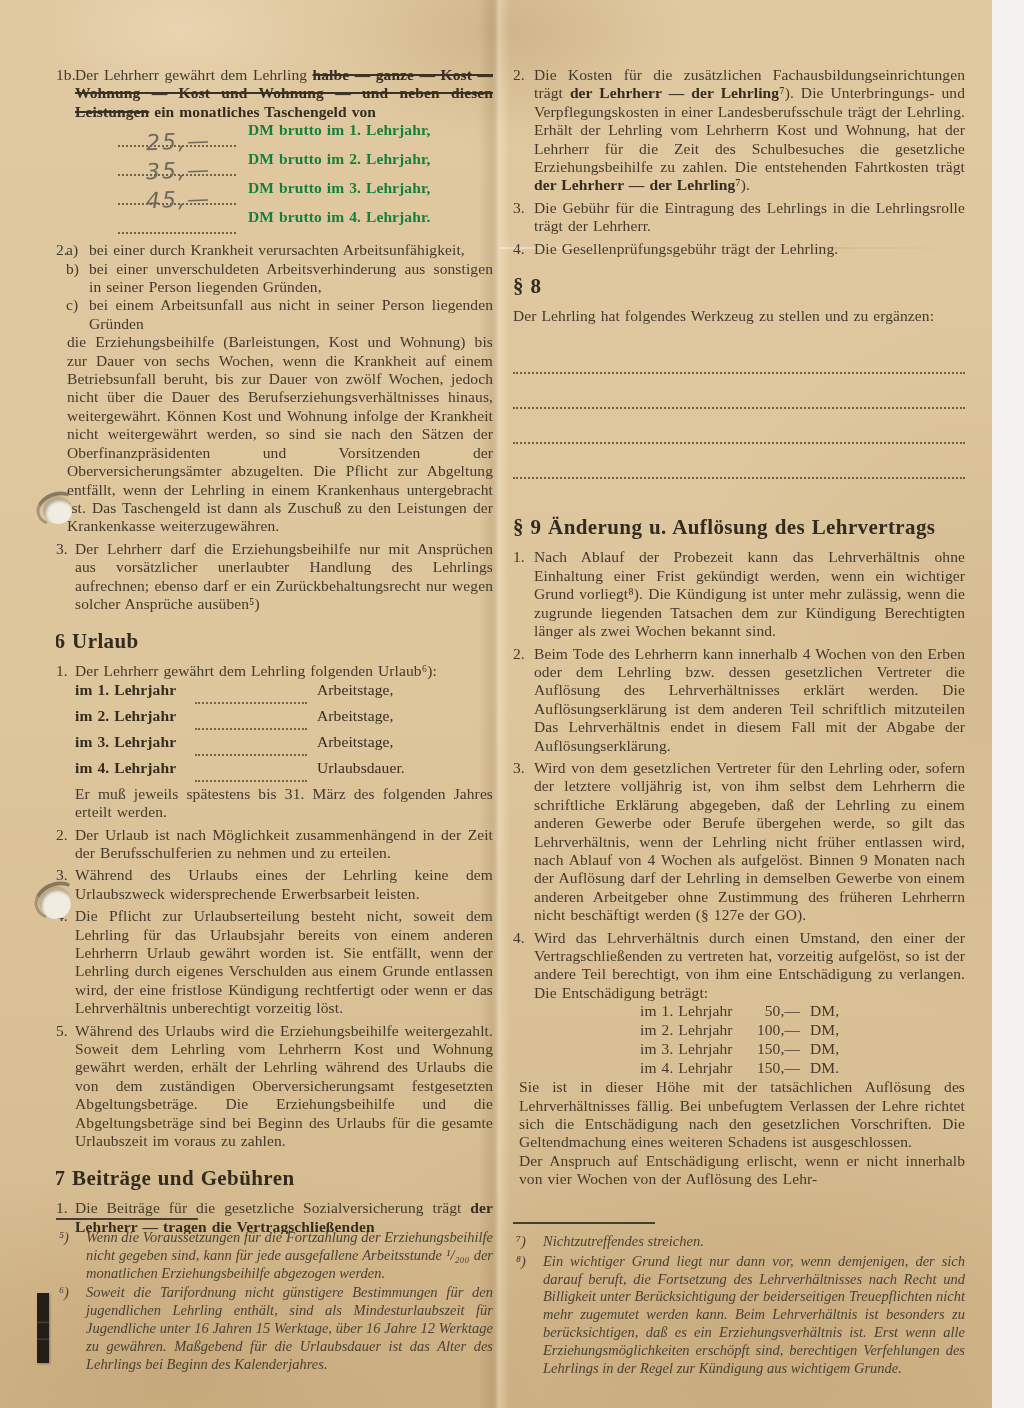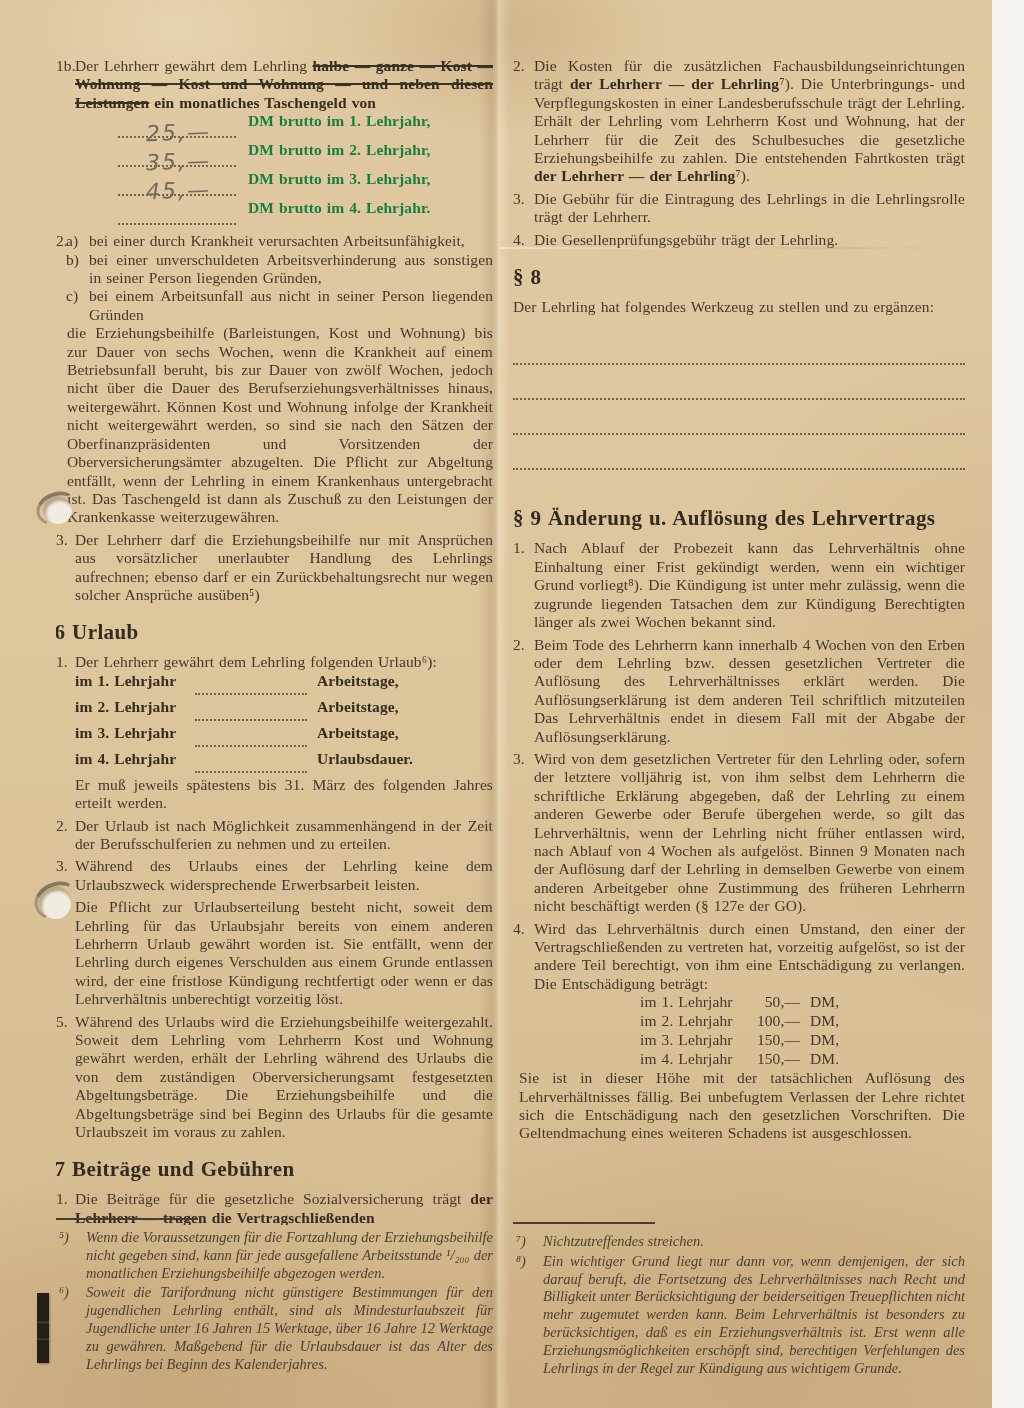--- a/index.html
+++ b/index.html
@@ -24,21 +24,21 @@
   .hole-a{left:44px;top:498px;width:28px;height:26px;}
   .hole-b{left:40px;top:888px;width:31px;height:31px;}
   .hole-smudge{position:absolute;border-radius:50%;border-top:4px solid rgba(70,60,50,0.55);
     border-left:3px solid rgba(70,60,50,0.35);border-right:3px solid rgba(70,60,50,0);
     border-bottom:3px solid rgba(70,60,50,0);transform:rotate(-20deg);}
   .sm-a{left:36px;top:492px;width:36px;height:26px;}
   .sm-b{left:34px;top:882px;width:40px;height:30px;}
   .ink-bar{position:absolute;left:37px;top:1293px;width:12px;height:70px;background:
     linear-gradient(180deg,#241e18 0%,#241e18 40%,#4a4038 42%,#241e18 44%,#241e18 64%,#4a4038 66%,#241e18 68%,#241e18 100%);
     box-shadow:1px 1px 2px rgba(60,45,25,0.4);}
-  .col{position:absolute;top:57px;font-size:15.5px;line-height:18.4px;color:#42392c;
+  .col{position:absolute;top:66px;font-size:15.5px;line-height:18.4px;color:#42392c;
     text-align:justify;letter-spacing:0.1px;word-spacing:1px;}
   .col-left{left:56px;width:437px;height:1168px;overflow:hidden;}
   .col-right{left:513px;width:452px;height:1172px;overflow:hidden;}
   .b{font-weight:bold;color:#342c21;}
   .st{text-decoration:line-through;text-decoration-thickness:2px;text-decoration-color:#3a3226;}
   .li{position:relative;padding-left:19px;margin-bottom:4px;}
   .li-r{padding-left:21px;}
   .marker{position:absolute;left:0;top:0;}
   .sub{position:relative;padding-left:23px;margin-left:-9px;}
   .sub .marker{left:0;}
@@ -47,21 +47,21 @@
   .h2{font-size:21px;line-height:24px;font-weight:bold;color:#332b20;margin:16px 0 9px -19px;letter-spacing:0.4px;}
   .h2-9{margin-top:26px;}
   .dm-row{position:relative;display:flex;align-items:baseline;height:29px;margin-left:43px;}
   .dm-dots{position:relative;width:118px;align-self:flex-end;margin-bottom:3px;border-bottom:2px dotted rgba(92,82,60,0.85);}
   .hand{position:absolute;left:28px;bottom:-6px;font-family:"DejaVu Sans",sans-serif;font-style:italic;
     font-size:22px;color:#6f6a5f;letter-spacing:2px;transform:rotate(-2deg);white-space:nowrap;}
   .dm-label{font-weight:bold;color:#15803d;margin-left:12px;white-space:nowrap;}
   .ur-row{display:flex;align-items:baseline;height:26px;}
   .ur-label{font-weight:bold;color:#342c21;width:120px;white-space:nowrap;}
   .ur-dots{width:112px;align-self:flex-end;margin-bottom:3px;border-bottom:2px dotted rgba(92,82,60,0.85);}
-  .ur-suffix{font-weight:bold;color:#342c21;margin-left:10px;white-space:nowrap;}
+  .ur-suffix{font-weight:normal;color:#342c21;margin-left:10px;white-space:nowrap;}
   .fill{height:33px;border-bottom:2px dotted rgba(88,78,56,0.85);}
   .fill-first{margin-top:14px;}
   .fill-gap{height:10px;}
   .comp-row{display:flex;height:19px;margin-left:106px;}
   .comp-label{width:112px;white-space:nowrap;}
   .comp-amount{width:48px;text-align:right;white-space:nowrap;}
   .comp-unit{margin-left:10px;white-space:nowrap;}
   .fnblock{position:absolute;font-style:italic;font-size:14.5px;line-height:17.8px;color:#4a4134;}
   .fn-left{left:56px;top:1218px;width:437px;}
   .fn-right{left:513px;top:1222px;width:452px;}
@@ -240,20 +240,21 @@
         <span class="comp-label">im 3. Lehrjahr</span>
         <span class="comp-amount">150,—</span>
         <span class="comp-unit">DM,</span>
       </div>
       <div class="comp-row">
         <span class="comp-label">im 4. Lehrjahr</span>
         <span class="comp-amount">150,—</span>
         <span class="comp-unit">DM.</span>
       </div>
       <div class="cont-r">Sie ist in dieser Höhe mit der tatsächlichen Auflösung des Lehrverhältnisses fällig. Bei unbefugtem Verlassen der Lehre richtet sich die Entschädigung nach den gesetzlichen Vorschriften. Die Geltendmachung eines weiteren Schadens ist ausgeschlossen.</div>
+      <div class="cont-r">Der Anspruch auf Entschädigung erlischt, wenn er nicht innerhalb von vier Wochen von der Auflösung des Lehr-</div>
     </div>
   </div>
 
   <div class="fnblock fn-left">
     <div class="fnrule"></div>
     <div class="fn">
       <span class="marker">⁵)</span>
       <span>Wenn die Voraussetzungen für die Fortzahlung der Erziehungsbeihilfe nicht gegeben sind, kann für jede ausgefallene Arbeitsstunde ¹/₂₀₀ der monatlichen Erziehungsbeihilfe abgezogen werden.</span>
     </div>
     <div class="fn">

